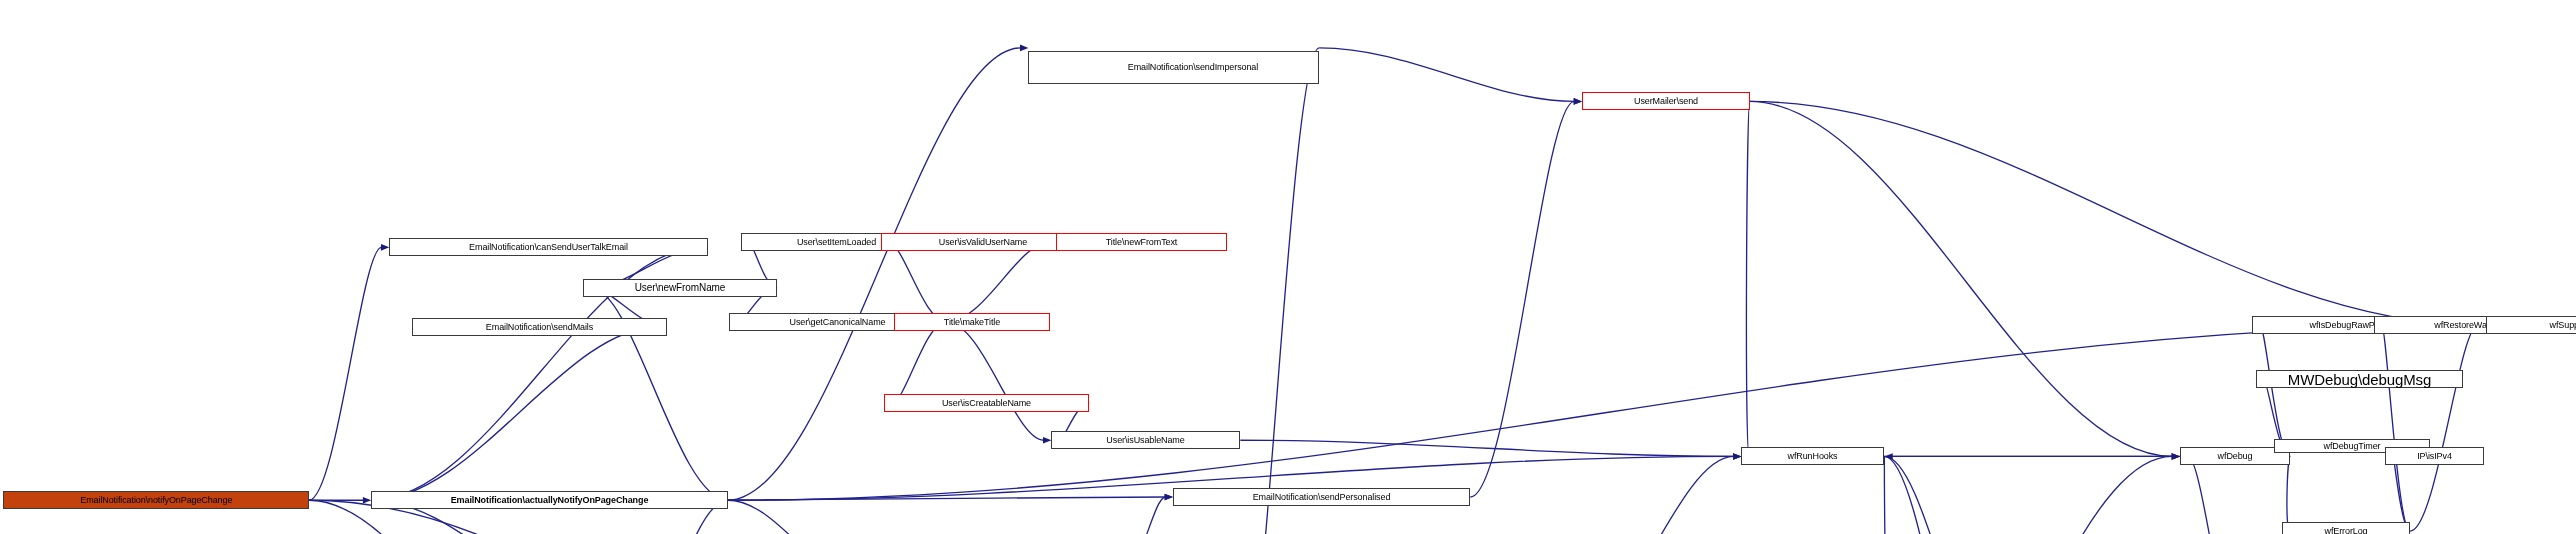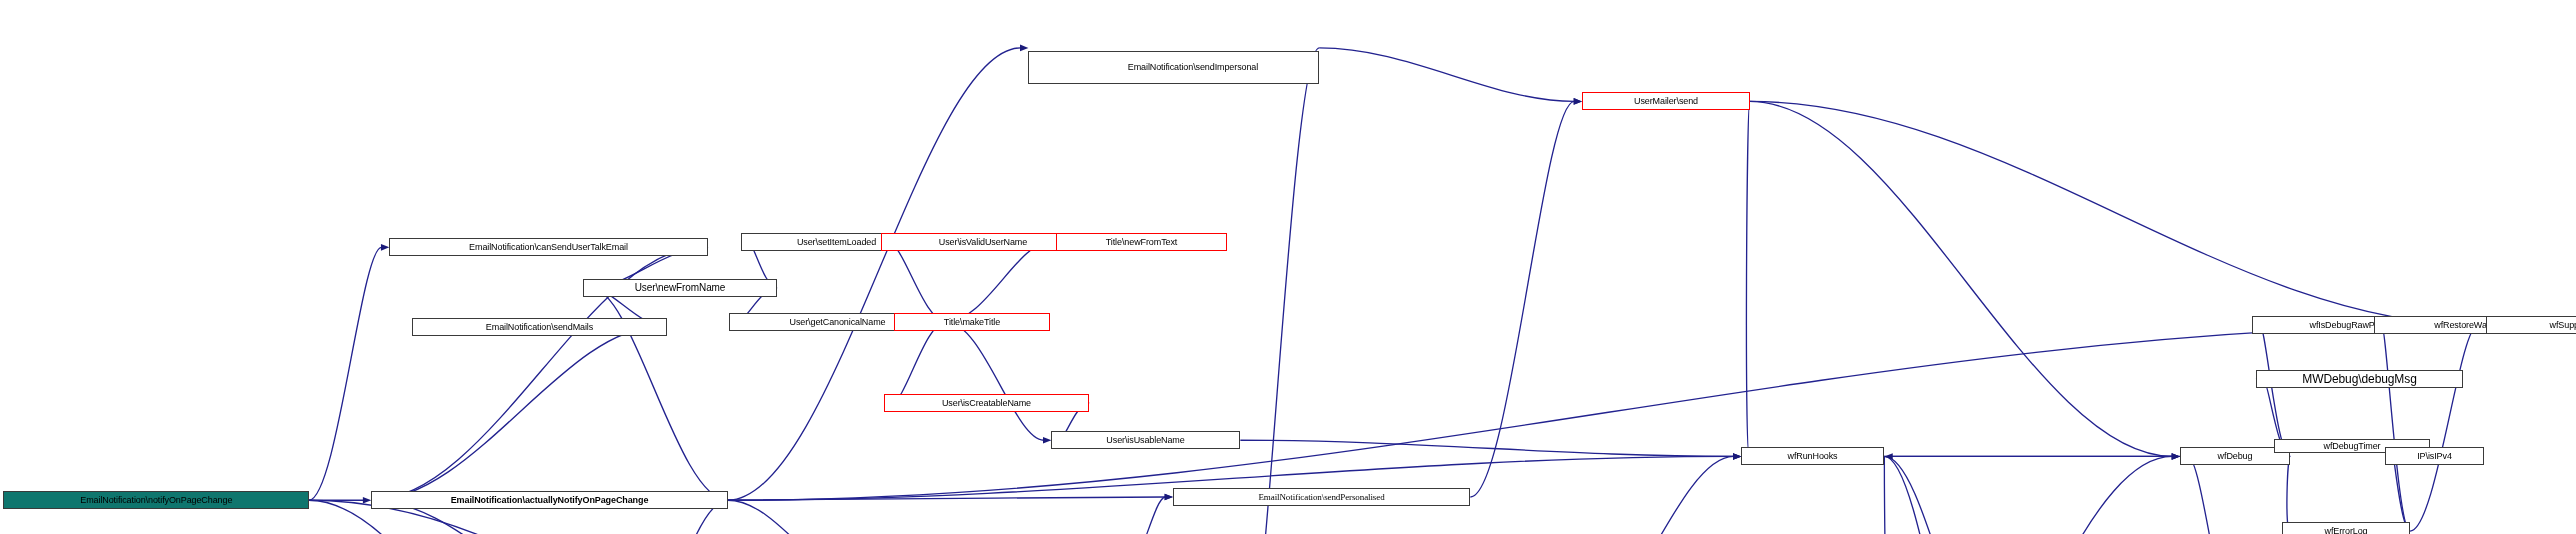--- a/index.html
+++ b/index.html
@@ -41,21 +41,21 @@
     align-items: center;
     justify-content: center;
     white-space: nowrap;
     color: #000000;
     letter-spacing: -0.1px;
   }
   .node-box.red {
     border-color: #ff0000;
   }
   .node-box.filled {
-    background: #0f766e;
+    background: #c2410c;
   }
   .node-label {
     display: block;
     line-height: 1;
     padding: 0 2.4px;
   }
 </style>
 </head>
 <body>
 
@@ -256,36 +256,36 @@
       <div class="node-box red" style="left: 1056px; top: 233px; width: 171px; height: 18px;">
         <span class="node-label" style="font-size: 9px;">Title\newFromText</span>
       </div>
       <div class="node-box" style="left: 1051px; top: 431px; width: 189px; height: 18px;">
         <span class="node-label" style="font-size: 9px;">User\isUsableName</span>
       </div>
       <div class="node-box" style="left: 1028px; top: 51px; width: 291px; height: 33px; padding-left: 39px;">
         <span class="node-label" style="font-size: 9px;">EmailNotification\sendImpersonal</span>
       </div>
       <div class="node-box" style="left: 1173px; top: 488px; width: 297px; height: 18px;">
-        <span class="node-label" style="font-size: 9px; font-family: Liberation Serif, serif;">EmailNotification\sendPersonalised</span>
+        <span class="node-label" style="font-size: 9px;">EmailNotification\sendPersonalised</span>
       </div>
       <div class="node-box red" style="left: 1582px; top: 92px; width: 168px; height: 18px;">
         <span class="node-label" style="font-size: 9px;">UserMailer\send</span>
       </div>
       <div class="node-box" style="left: 1741px; top: 447px; width: 143px; height: 18px;">
         <span class="node-label" style="font-size: 9px;">wfRunHooks</span>
       </div>
       <div class="node-box" style="left: 2180px; top: 447px; width: 110px; height: 18px;">
         <span class="node-label" style="font-size: 9px;">wfDebug</span>
       </div>
       <div class="node-box" style="left: 2252px; top: 316px; width: 195px; height: 18px;">
         <span class="node-label" style="font-size: 9px;">wfIsDebugRawPage</span>
       </div>
       <div class="node-box" style="left: 2256px; top: 370px; width: 207px; height: 18px;">
-        <span class="node-label" style="font-size: 12px;">MWDebug\debugMsg</span>
+        <span class="node-label" style="font-size: 15px;">MWDebug\debugMsg</span>
       </div>
       <div class="node-box" style="left: 2274px; top: 439px; width: 156px; height: 14px;">
         <span class="node-label" style="font-size: 9px;">wfDebugTimer</span>
       </div>
       <div class="node-box" style="left: 2282px; top: 522px; width: 128px; height: 18px;">
         <span class="node-label" style="font-size: 9px;">wfErrorLog</span>
       </div>
       <div class="node-box" style="left: 2385px; top: 447px; width: 99px; height: 18px;">
         <span class="node-label" style="font-size: 9px;">IP\isIPv4</span>
       </div>

